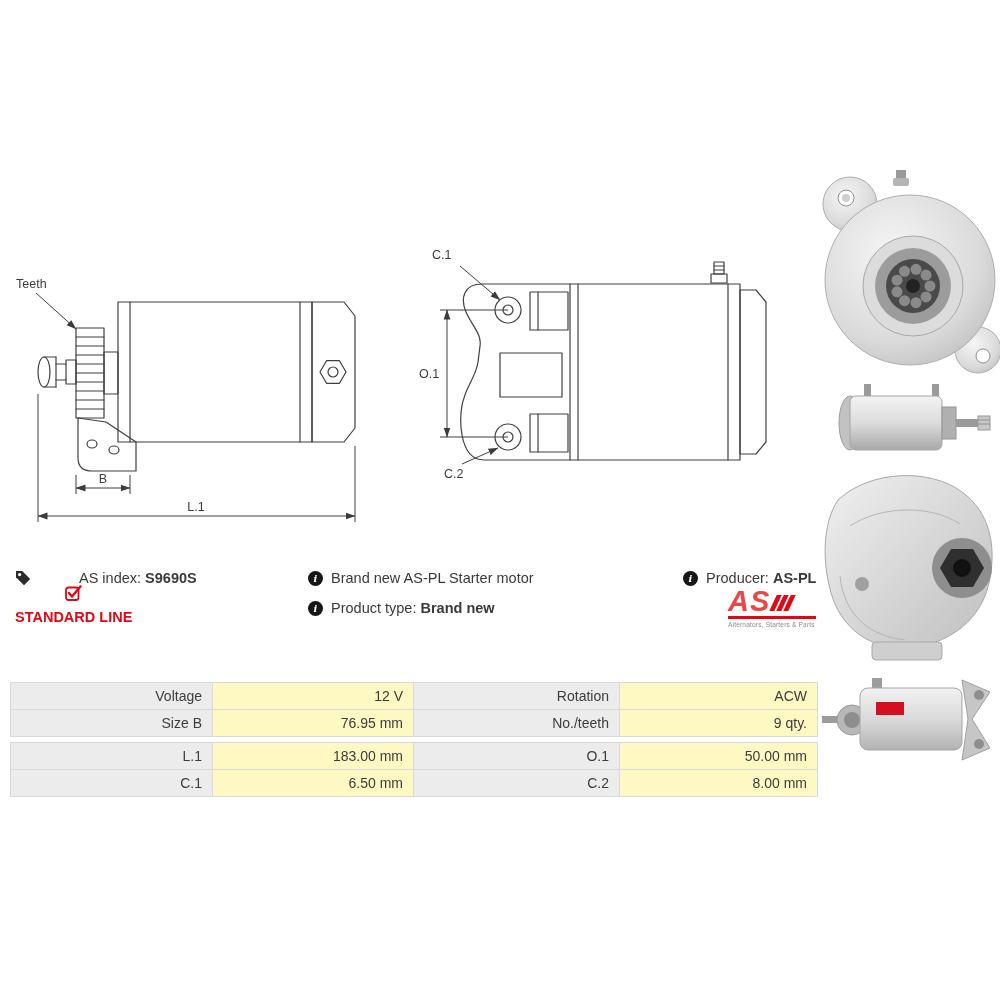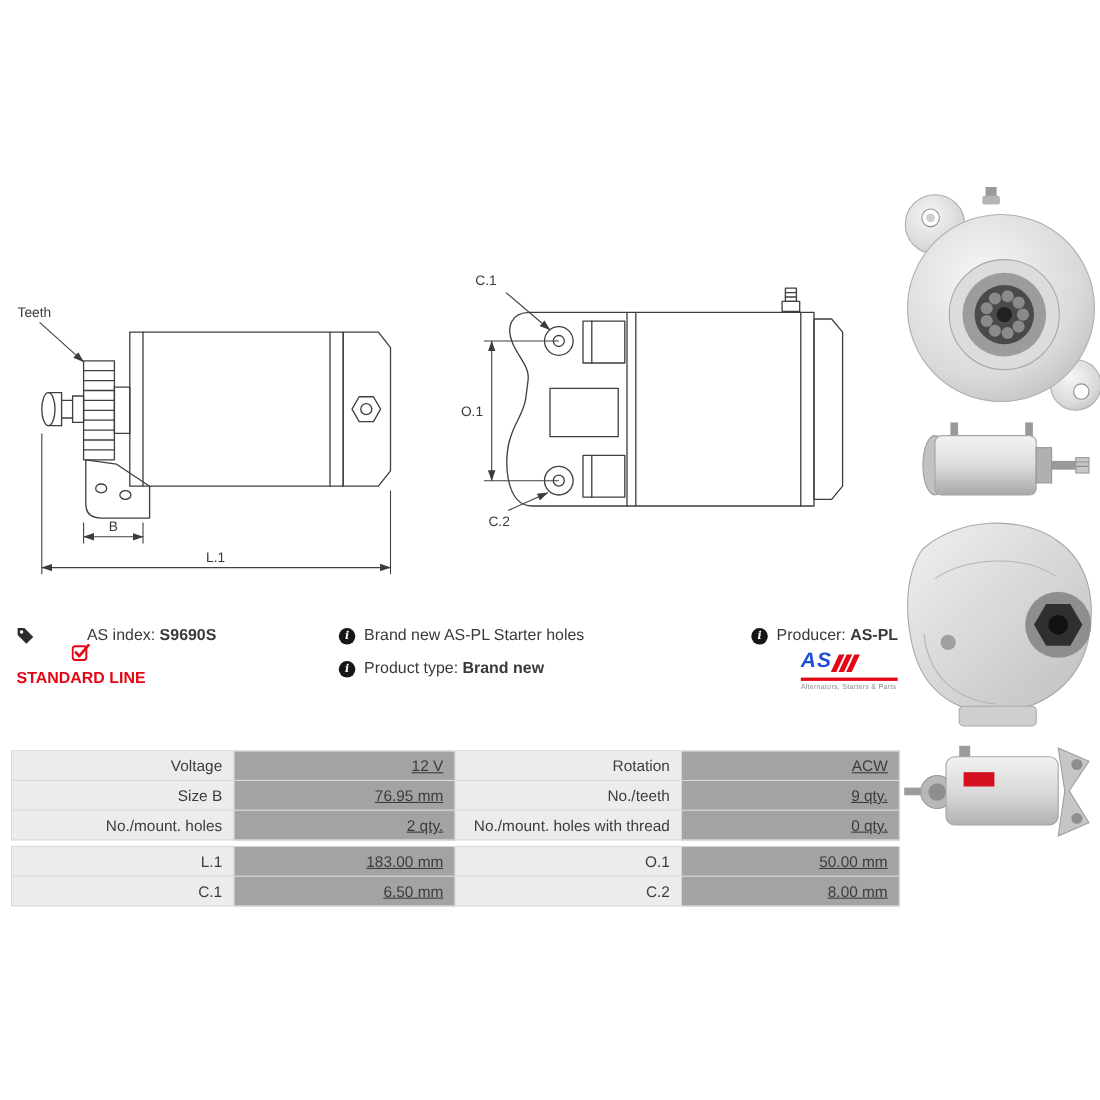--- a/index.html
+++ b/index.html
@@ -17,34 +17,34 @@
   
   .info-item { position:absolute; display:flex; align-items:center; gap:8px; font-size:14.5px; color:#3a3a3a; white-space:nowrap; }
   .iicon { width:15px; height:15px; border-radius:50%; background:#161616; color:#fff;
            display:flex; align-items:center; justify-content:center; font-size:10px; font-weight:bold;
            font-style:italic; font-family:"DejaVu Serif", serif; flex:0 0 auto; }
   .red { color:#e30613; }
 
   
   .aspl-logo { position:absolute; left:728px; top:588px; width:88px; }
   .logo-row { display:flex; align-items:flex-end; gap:3px; }
-  .logo-as { color:#1d4ed8; font-weight:bold; font-style:italic; font-size:19px; line-height:26px; letter-spacing:1px; }
+  .logo-as { color:#ef4444; font-weight:bold; font-style:italic; font-size:29px; line-height:26px; letter-spacing:1px; }
   .logo-stripes { display:flex; gap:2px; align-items:flex-end; padding-bottom:3px; }
   .logo-stripes i { display:block; width:5px; height:16px; background:#e30613; transform:skewX(-25deg); }
   .logo-bar { height:3px; background:#e30613; margin-top:2px; }
   .logo-sub { font-size:6.5px; color:#8a8a8a; margin-top:2px; letter-spacing:0.2px; white-space:nowrap; }
 
   
   .table-wrap { position:absolute; left:10px; top:642px; width:807px;margin-top:40px; }
   table.spec { border-collapse:collapse; table-layout:fixed; width:807px; }
   table.spec + table.spec { margin-top:5px; }
   table.spec td { border:1px solid #d9d9d9; font-size:14px; color:#3c3c3c; text-align:right;
                   padding:4px 10px; vertical-align:middle; line-height:18px; word-wrap:break-word; }
   td.lbl { background:#ececec; }
-  td.val { background:#a3a3a3;text-decoration:underline; }
+  td.val { background:#fef9c3; }
 </style>
 </head>
 <body>
 
 <div class="canvas">
 
   <svg class="drawing" style="left:10px; top:272px;" width="365" height="275" viewBox="0 0 365 275">
     <defs>
       <marker id="arr" markerWidth="12" markerHeight="10" refX="9.5" refY="5" orient="auto-start-reverse" markerUnits="userSpaceOnUse">
         <path d="M0,1.6 L10,5 L0,8.4 Z" fill="#3c3c3c"></path>
@@ -238,21 +238,21 @@
       <circle cx="4.6" cy="4.6" r="1.6" fill="#ffffff"></circle>
     </svg>
     <span>
       <span>AS index:</span>
       <b>S9690S</b>
     </span>
   </div>
 
   <div class="info-item" style="left:308px; top:570px;">
     <span class="iicon">i</span>
-    <span>Brand new AS-PL Starter holes</span>
+    <span>Brand new AS-PL Starter motor</span>
   </div>
 
   <div class="info-item" style="left:683px; top:570px;">
     <span class="iicon">i</span>
     <span>
       <span>Producer:</span>
       <b>AS-PL</b>
     </span>
   </div>
 
@@ -298,26 +298,20 @@
         <td class="lbl">Voltage</td>
         <td class="val">12 V</td>
         <td class="lbl">Rotation</td>
         <td class="val">ACW</td>
       </tr>
       <tr>
         <td class="lbl">Size B</td>
         <td class="val">76.95 mm</td>
         <td class="lbl">No./teeth</td>
         <td class="val">9 qty.</td>
-      </tr>
-      <tr>
-        <td class="lbl">No./mount. holes</td>
-        <td class="val">2 qty.</td>
-        <td class="lbl">No./mount. holes with thread</td>
-        <td class="val">0 qty.</td>
       </tr>
     </tbody>
       </table>
     <table class="spec">
       <colgroup>
           <col style="width:202px">
           <col style="width:201px">
           <col style="width:206px">
           <col style="width:198px">
         </colgroup>

